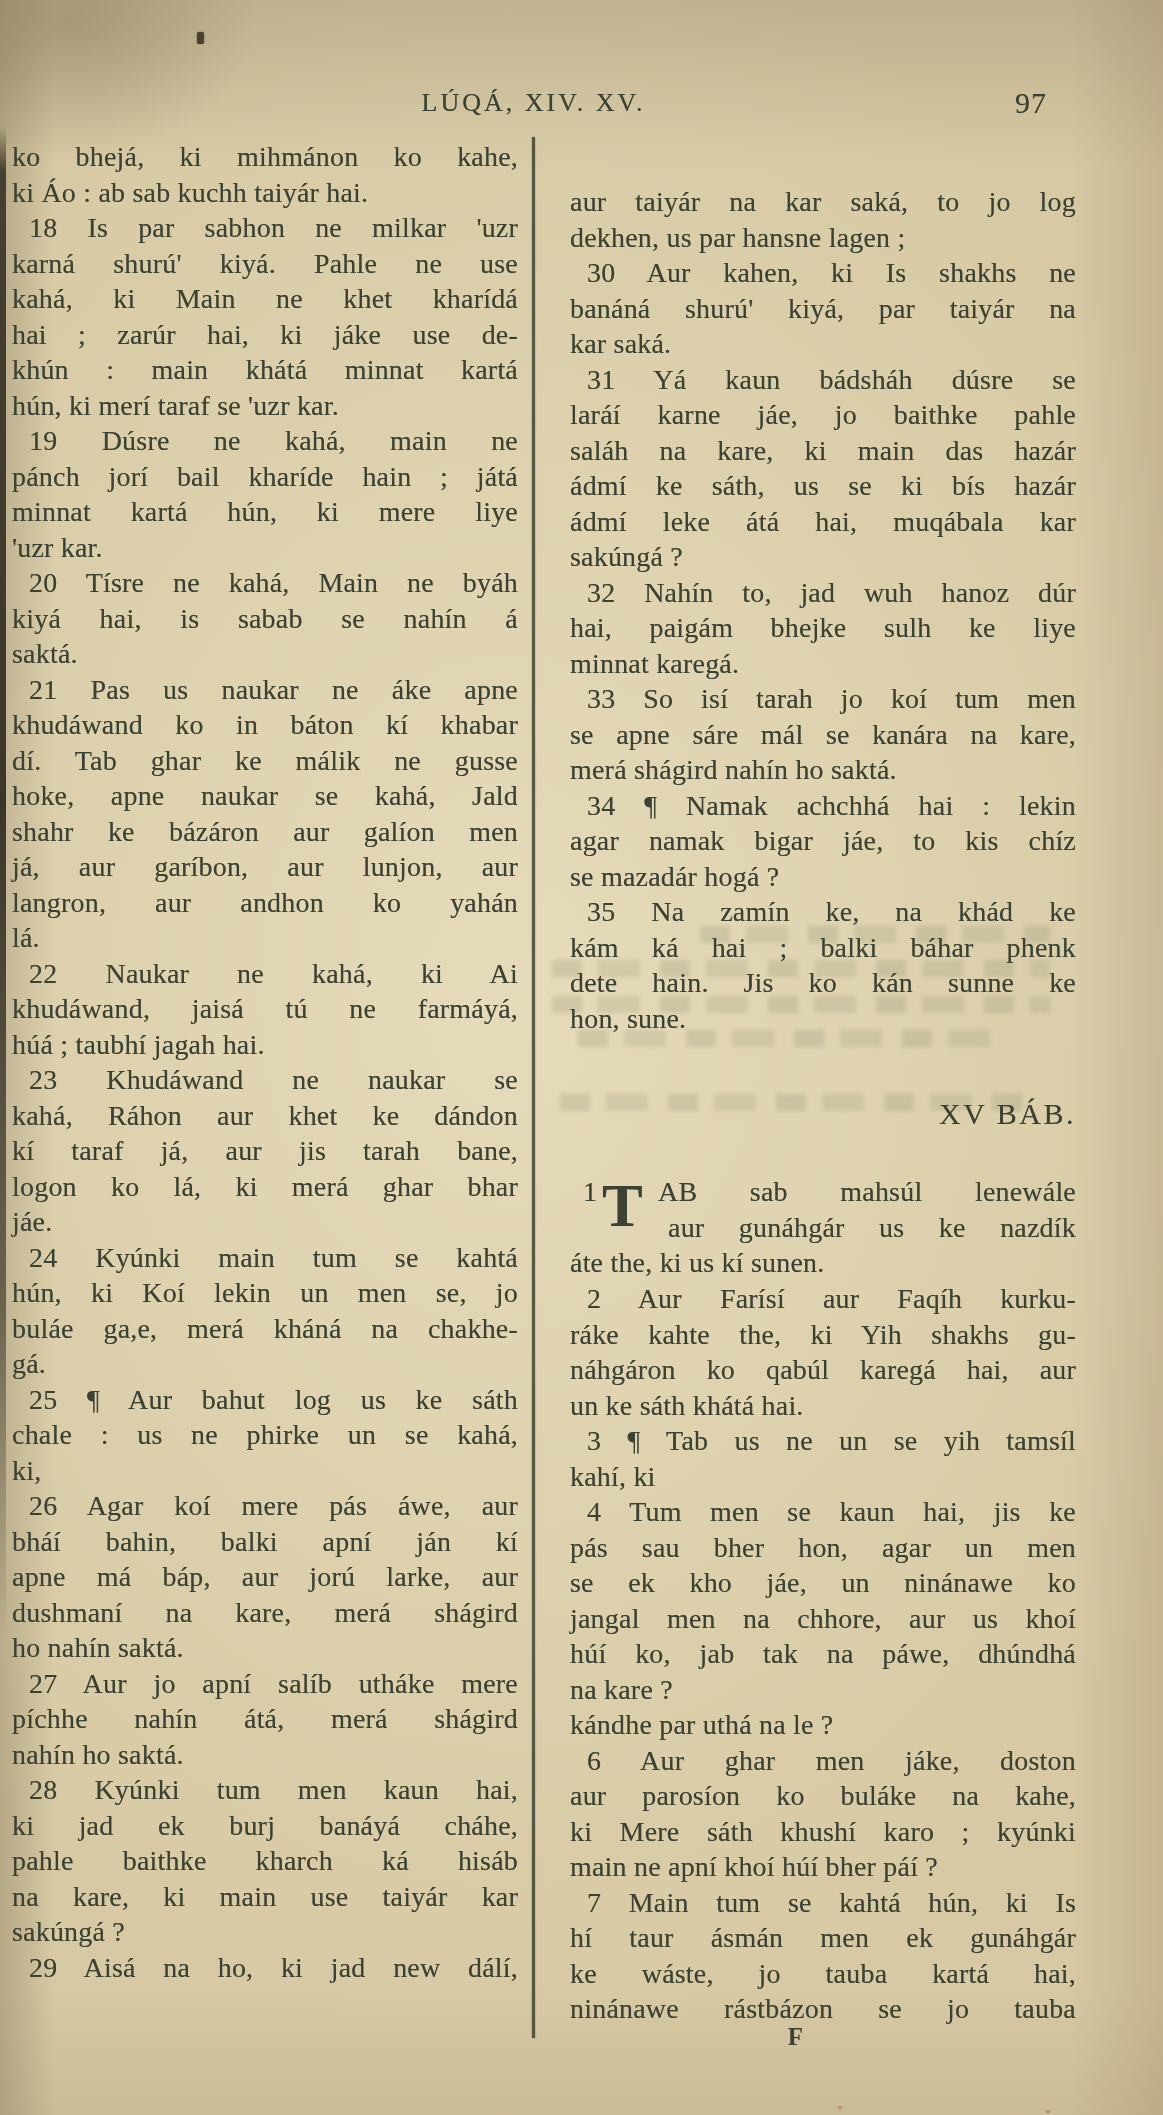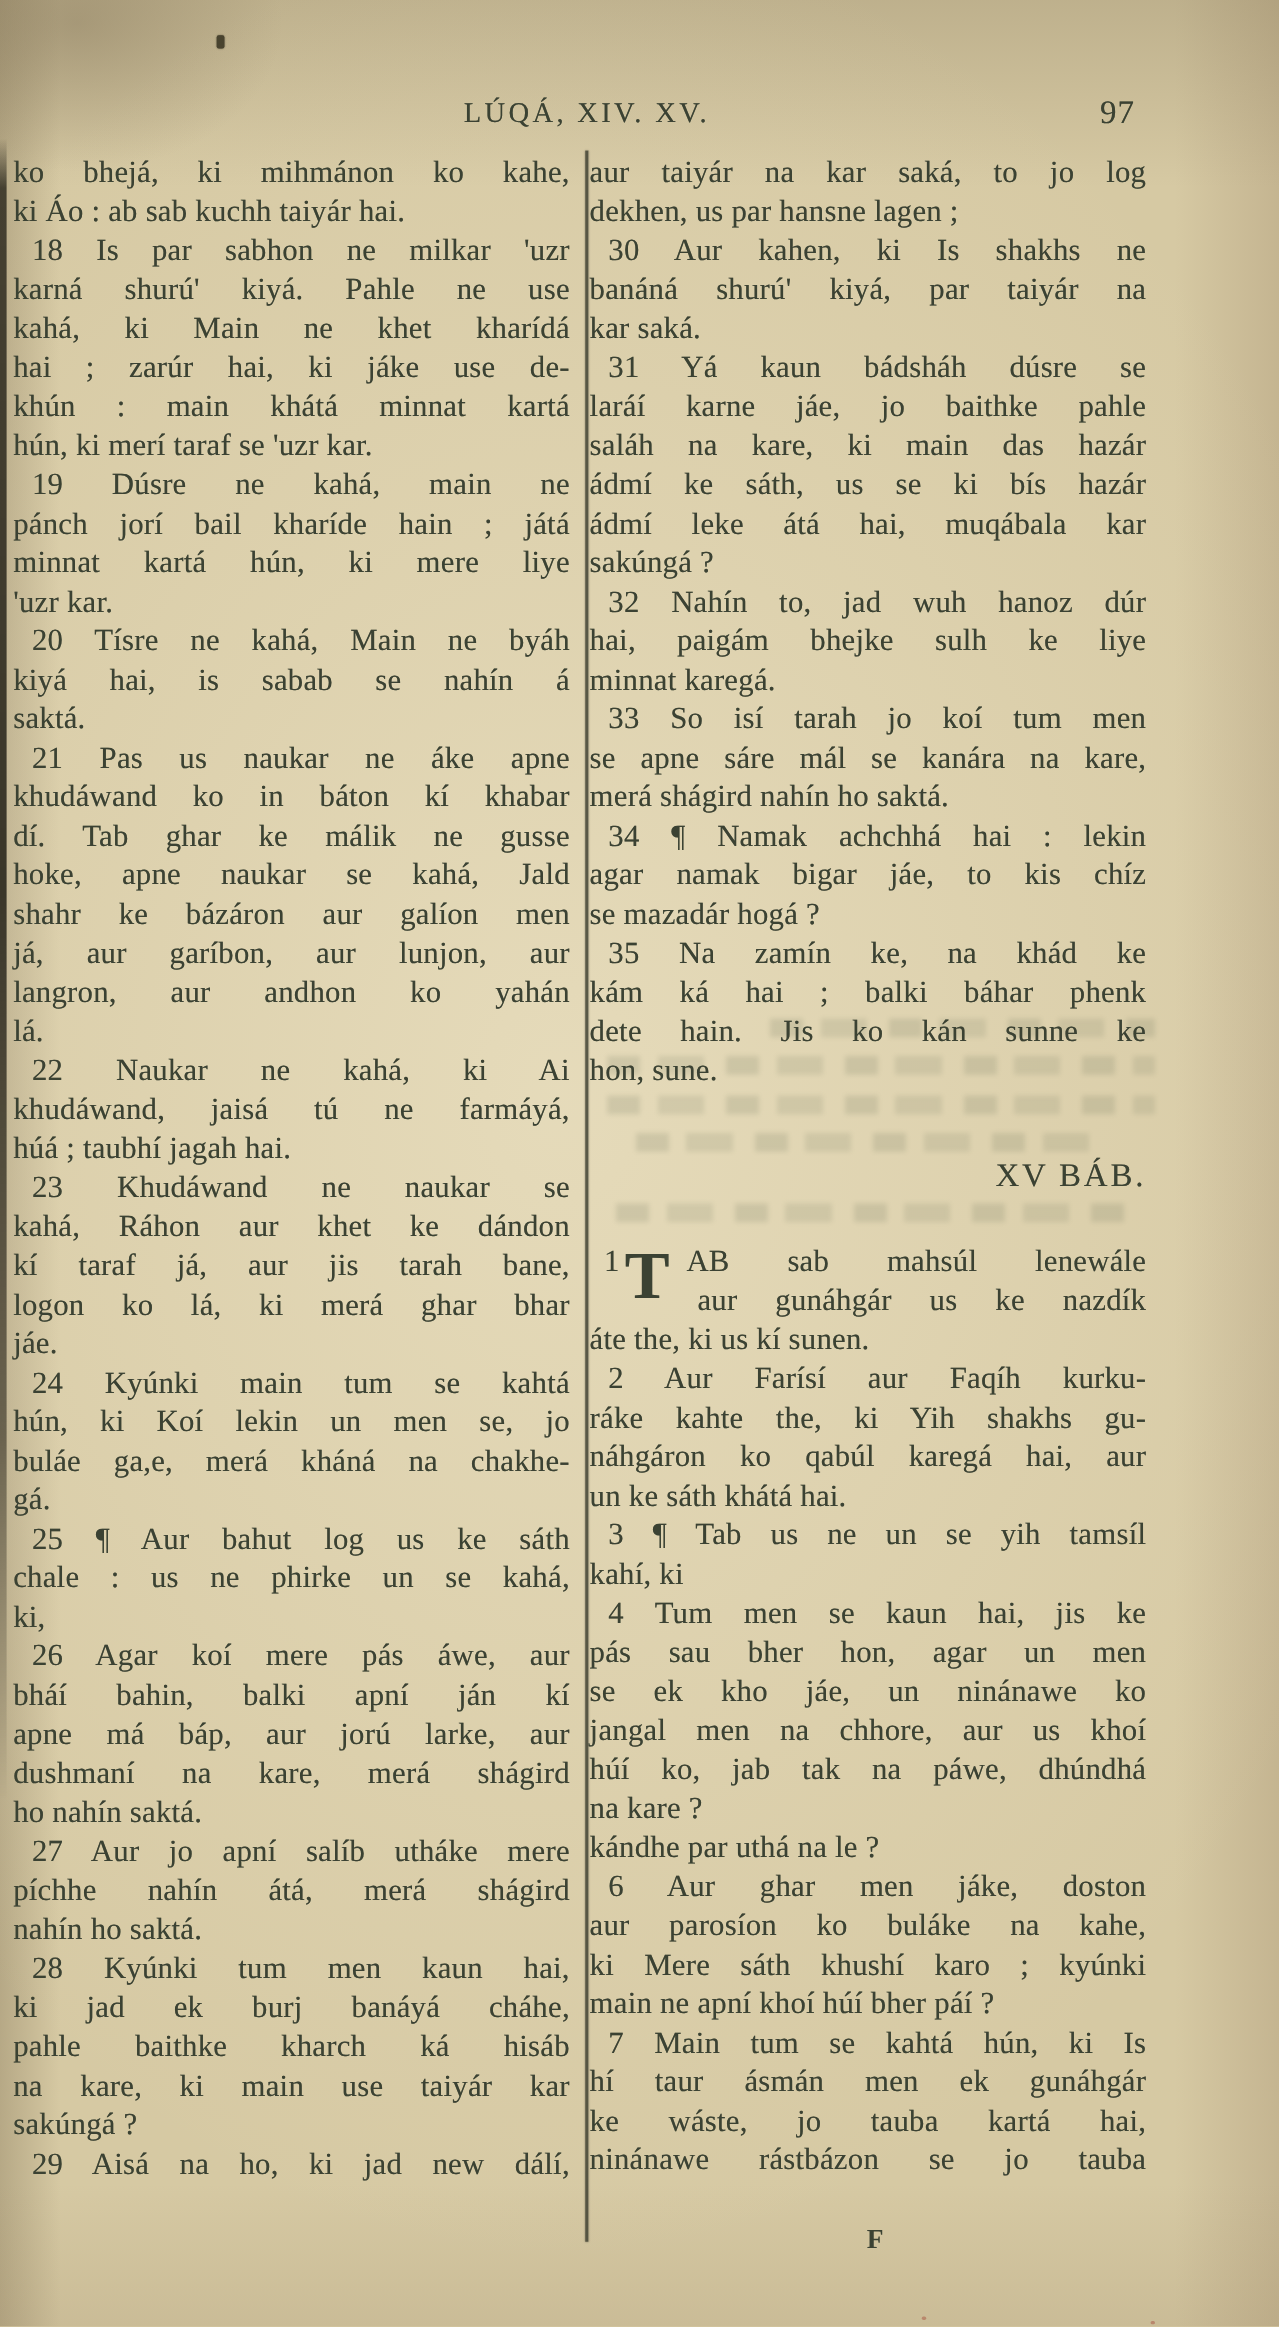--- a/index.html
+++ b/index.html
@@ -46,21 +46,21 @@
   .speck.s1{left:838px;top:2106px;}
   .speck.s2{left:1046px;top:2110px;}
 
   .header{
     position:absolute;left:12px;top:84px;width:1043px;height:38px;
     text-align:center;font-size:26px;letter-spacing:3px;line-height:38px;
     text-shadow:0 0 .6px rgba(59,66,51,.6);
   }
   .pagenum{
     position:absolute;left:1000px;top:84px;width:62px;height:38px;
-    text-align:left;font-size:30px;line-height:38px;letter-spacing:1px;
+    text-align:center;font-size:30px;line-height:38px;letter-spacing:1px;
     text-shadow:0 0 .6px rgba(59,66,51,.6);
   }
   .divider{
     position:absolute;left:532px;top:137px;width:3px;height:1901px;
     background:rgba(50,52,40,.78);
     box-shadow:0 0 1.5px rgba(50,52,40,.7);
   }
   
   .ghost{
     position:absolute;height:17px;opacity:.32;filter:blur(2.3px);pointer-events:none;
@@ -73,21 +73,21 @@
   .g3{left:552px;top:996px;width:498px;}
   .g4{left:578px;top:1030px;width:430px;}
   .g5{left:560px;top:1094px;width:470px;}
 
   .col{
     position:absolute;top:139px;width:506px;
     font-size:28px;letter-spacing:.2px;
     text-shadow:0 0 .5px rgba(59,66,51,.55);
   }
   .col-left{left:12px;}
-  .col-right{left:536px;}
+  .col-right{left:570px;margin-top:45px;}
   .ln{height:35.5px;line-height:35.5px;white-space:nowrap;text-align:left;}
   .ln.j{white-space:normal;text-align:justify;text-align-last:justify;}
   .ln.v{padding-left:17px;}
 
   .chapter{
     margin-top:58px;height:40px;line-height:40px;
     text-align:right;font-size:30px;letter-spacing:2.5px;
   }
   .v1{position:relative;margin-top:40px;height:107px;}
   .v1num{position:absolute;left:13px;top:0;font-size:28px;line-height:35.5px;}

